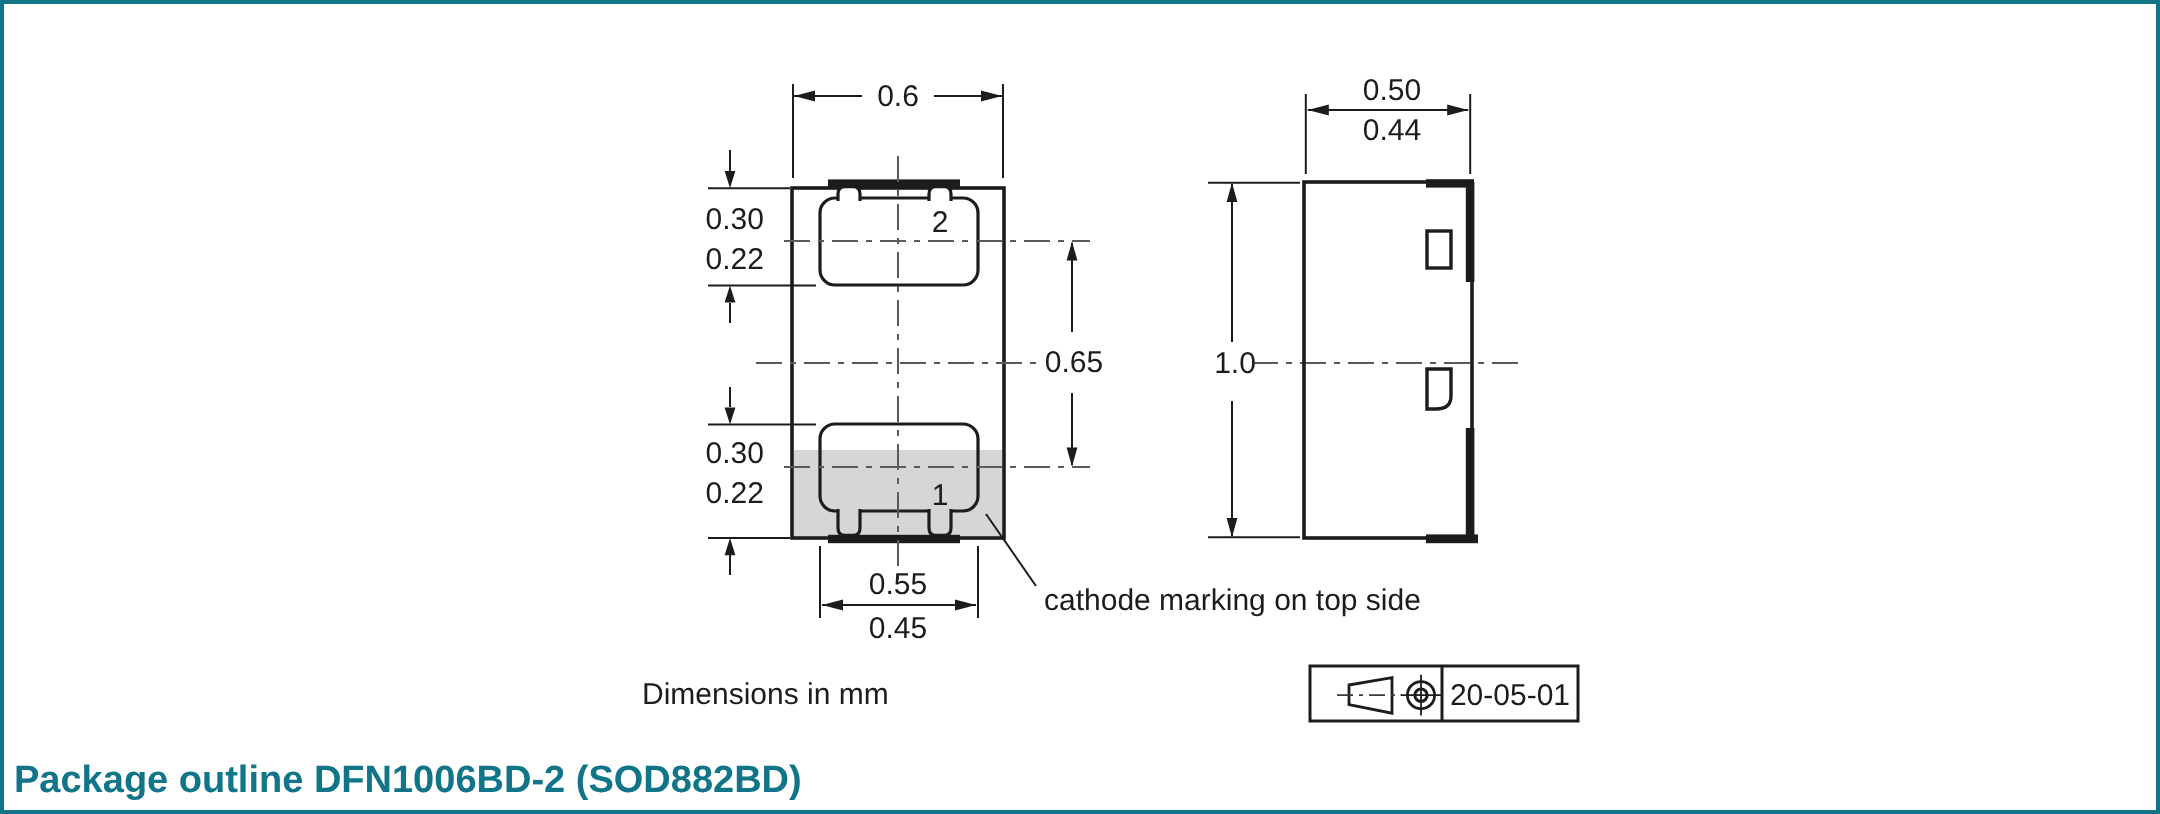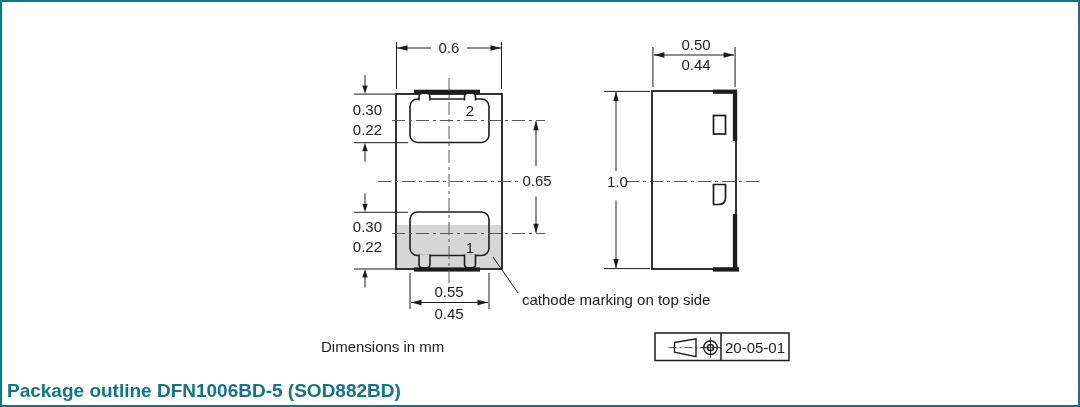--- a/index.html
+++ b/index.html
@@ -154,15 +154,15 @@
       <circle cx="708.5" cy="345.6" r="6.8" fill="#ffffff" stroke="#1c1c1c" stroke-width="1.4"></circle>
       <line x1="698.3" y1="345.6" x2="718.7" y2="345.6" class="tick"></line>
       <line x1="708.5" y1="335.4" x2="708.5" y2="355.8" class="tick"></line>
       <circle cx="708.5" cy="345.6" r="3.1" fill="none" stroke="#1c1c1c" stroke-width="1.5"></circle>
     </g>
     <text x="753" y="350.5" text-anchor="middle">20-05-01</text>
   </g>
 
 </svg>
 
-<div class="figure-title">Package outline DFN1006BD-5 (SOD882BD)</div>
+<div class="figure-title">Package outline DFN1006BD-2 (SOD882BD)</div>
 
 </div>
 
 </body></html>

